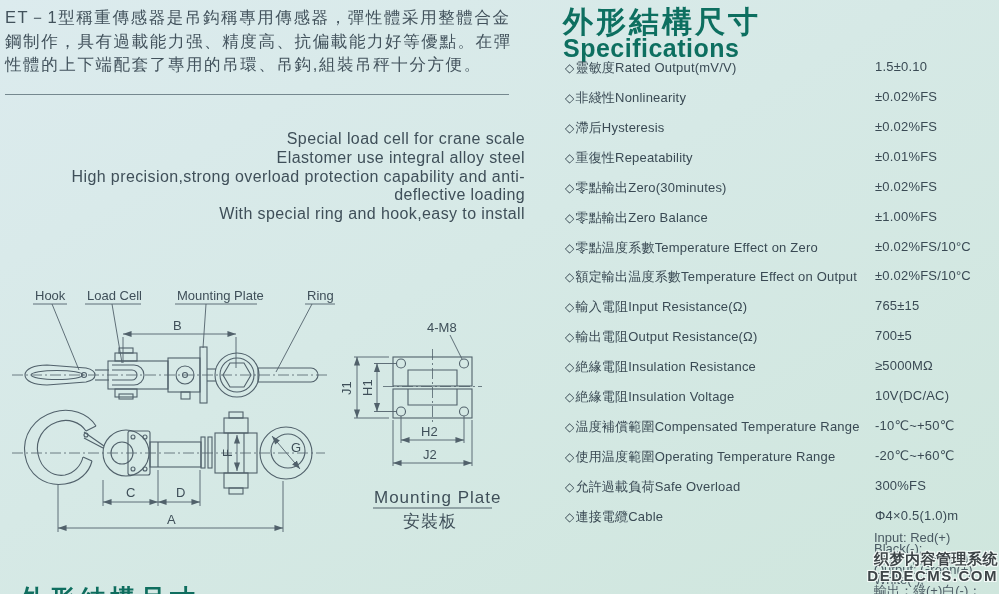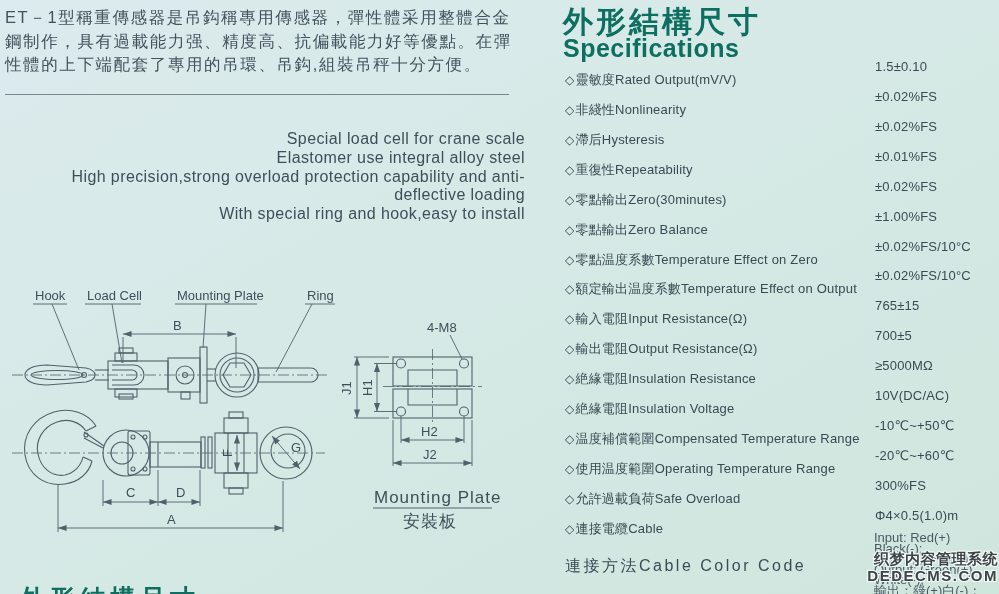--- a/index.html
+++ b/index.html
@@ -38,21 +38,21 @@
     position:absolute; left:563px; top:2px;
     font-size:30px; font-weight:bold; letter-spacing:3px; color:#0d6f60;
   }
   .spec-title-en {
     position:absolute; left:563px; top:34px;
     font-size:25px; font-weight:600; letter-spacing:0.5px; color:#0d6f60;
   }
   .spec-list { position:absolute; left:565px; top:59px; width:432px; }
   .srow { position:relative; height:29.93px; font-size:13px; letter-spacing:0.2px; color:#3a4a54; }
   .srow .dmd { display:inline-block; margin-right:1px; font-size:12px; }
-  .srow .slabel { display:inline-block;margin-top:12px; }
+  .srow .slabel { display:inline-block; }
   .srow .sval { position:absolute; left:310px; top:0; white-space:nowrap; }
   .cable-heading {
     position:absolute; left:565px; top:556px;
     font-size:16px; letter-spacing:2.5px; color:#3c4c56;
   }
   .cable-lines {
     position:absolute; left:874px; top:533px; width:126px;
     font-size:13px; line-height:10.5px; color:#4a5a63; white-space:pre-line;
   }
   .watermark {
@@ -275,20 +275,19 @@
     <div class="srow"><span class="dmd">◇</span><span class="slabel">温度補償範圍Compensated Temperature Range</span><span class="sval">-10℃~+50℃</span></div>
     <div class="srow"><span class="dmd">◇</span><span class="slabel">使用温度範圍Operating Temperature Range</span><span class="sval">-20℃~+60℃</span></div>
     <div class="srow"><span class="dmd">◇</span><span class="slabel">允許過載負荷Safe Overload</span><span class="sval">300%FS</span></div>
     <div class="srow"><span class="dmd">◇</span><span class="slabel">連接電纜Cable</span><span class="sval">Φ4×0.5(1.0)m</span></div>
   </div>
 
   <div class="cable-lines">Input: Red(+) Black(-);
 輸入：紅(+)黑(-)；
 Output: Green(+) White(-);
 輸出：綠(+)白(-)；</div>
-  <div class="cable-heading">連接方法Cable Color Code</div>
 
   <div class="watermark">
     <div class="wm1">织梦内容管理系统</div>
     <div class="wm2">DEDECMS.COM</div>
   </div>
 
 </div>
 
 </body></html>

